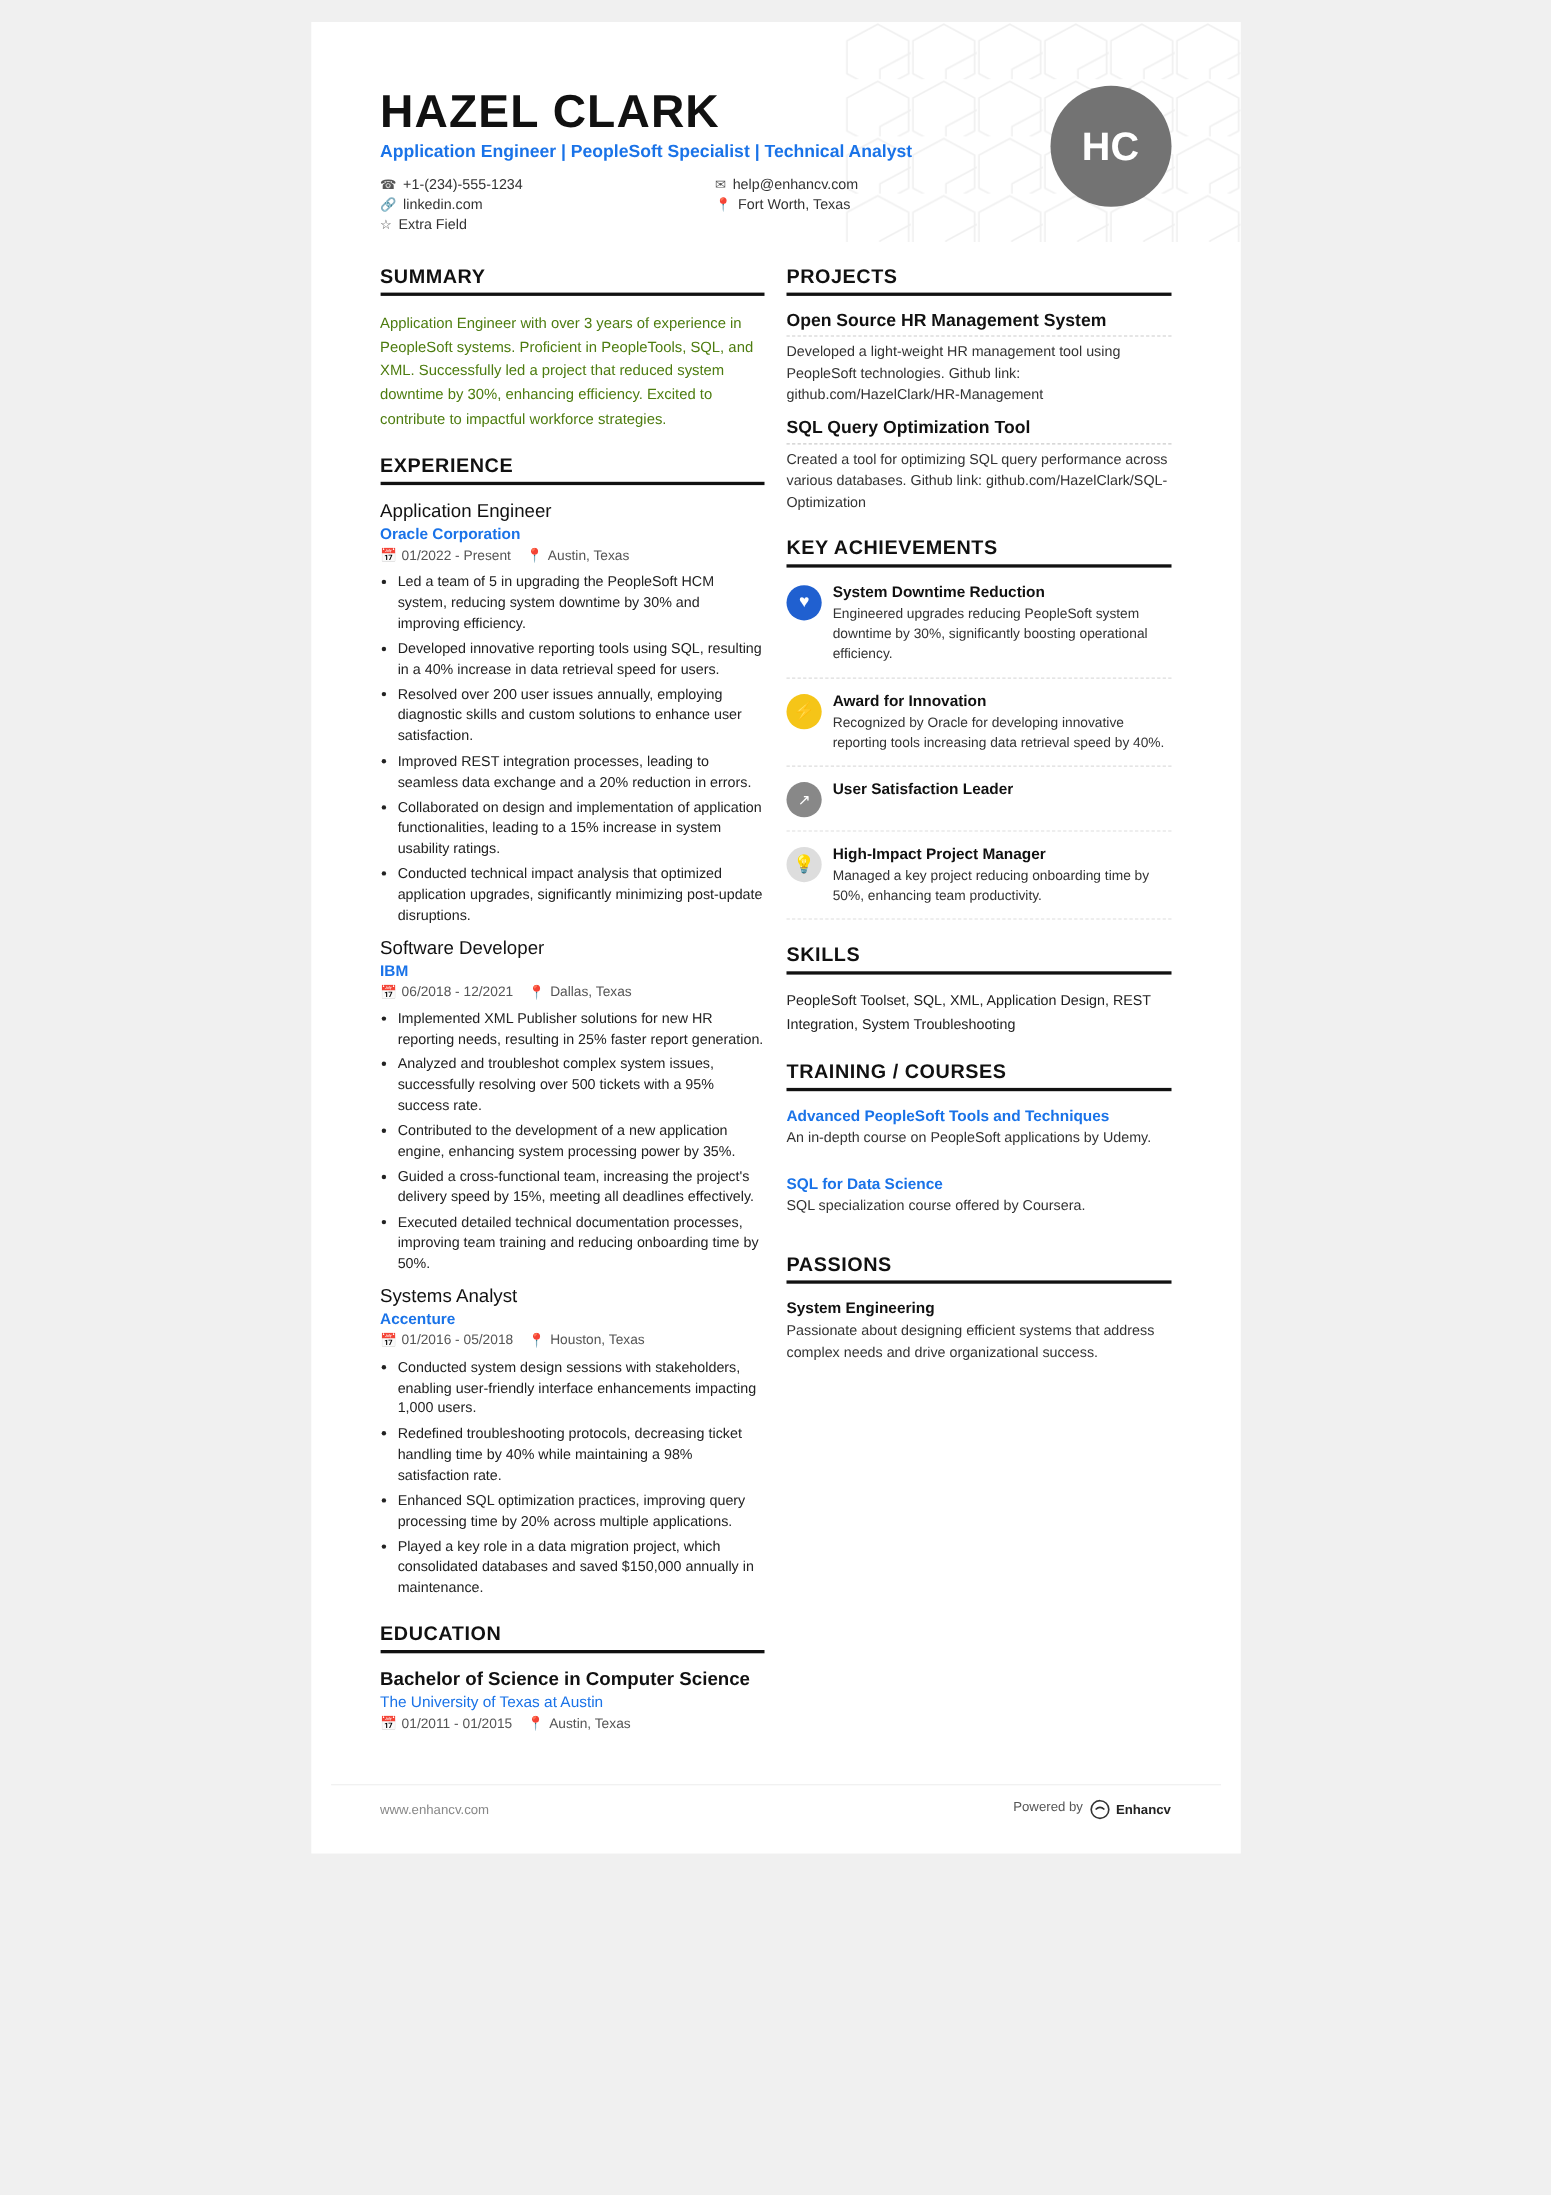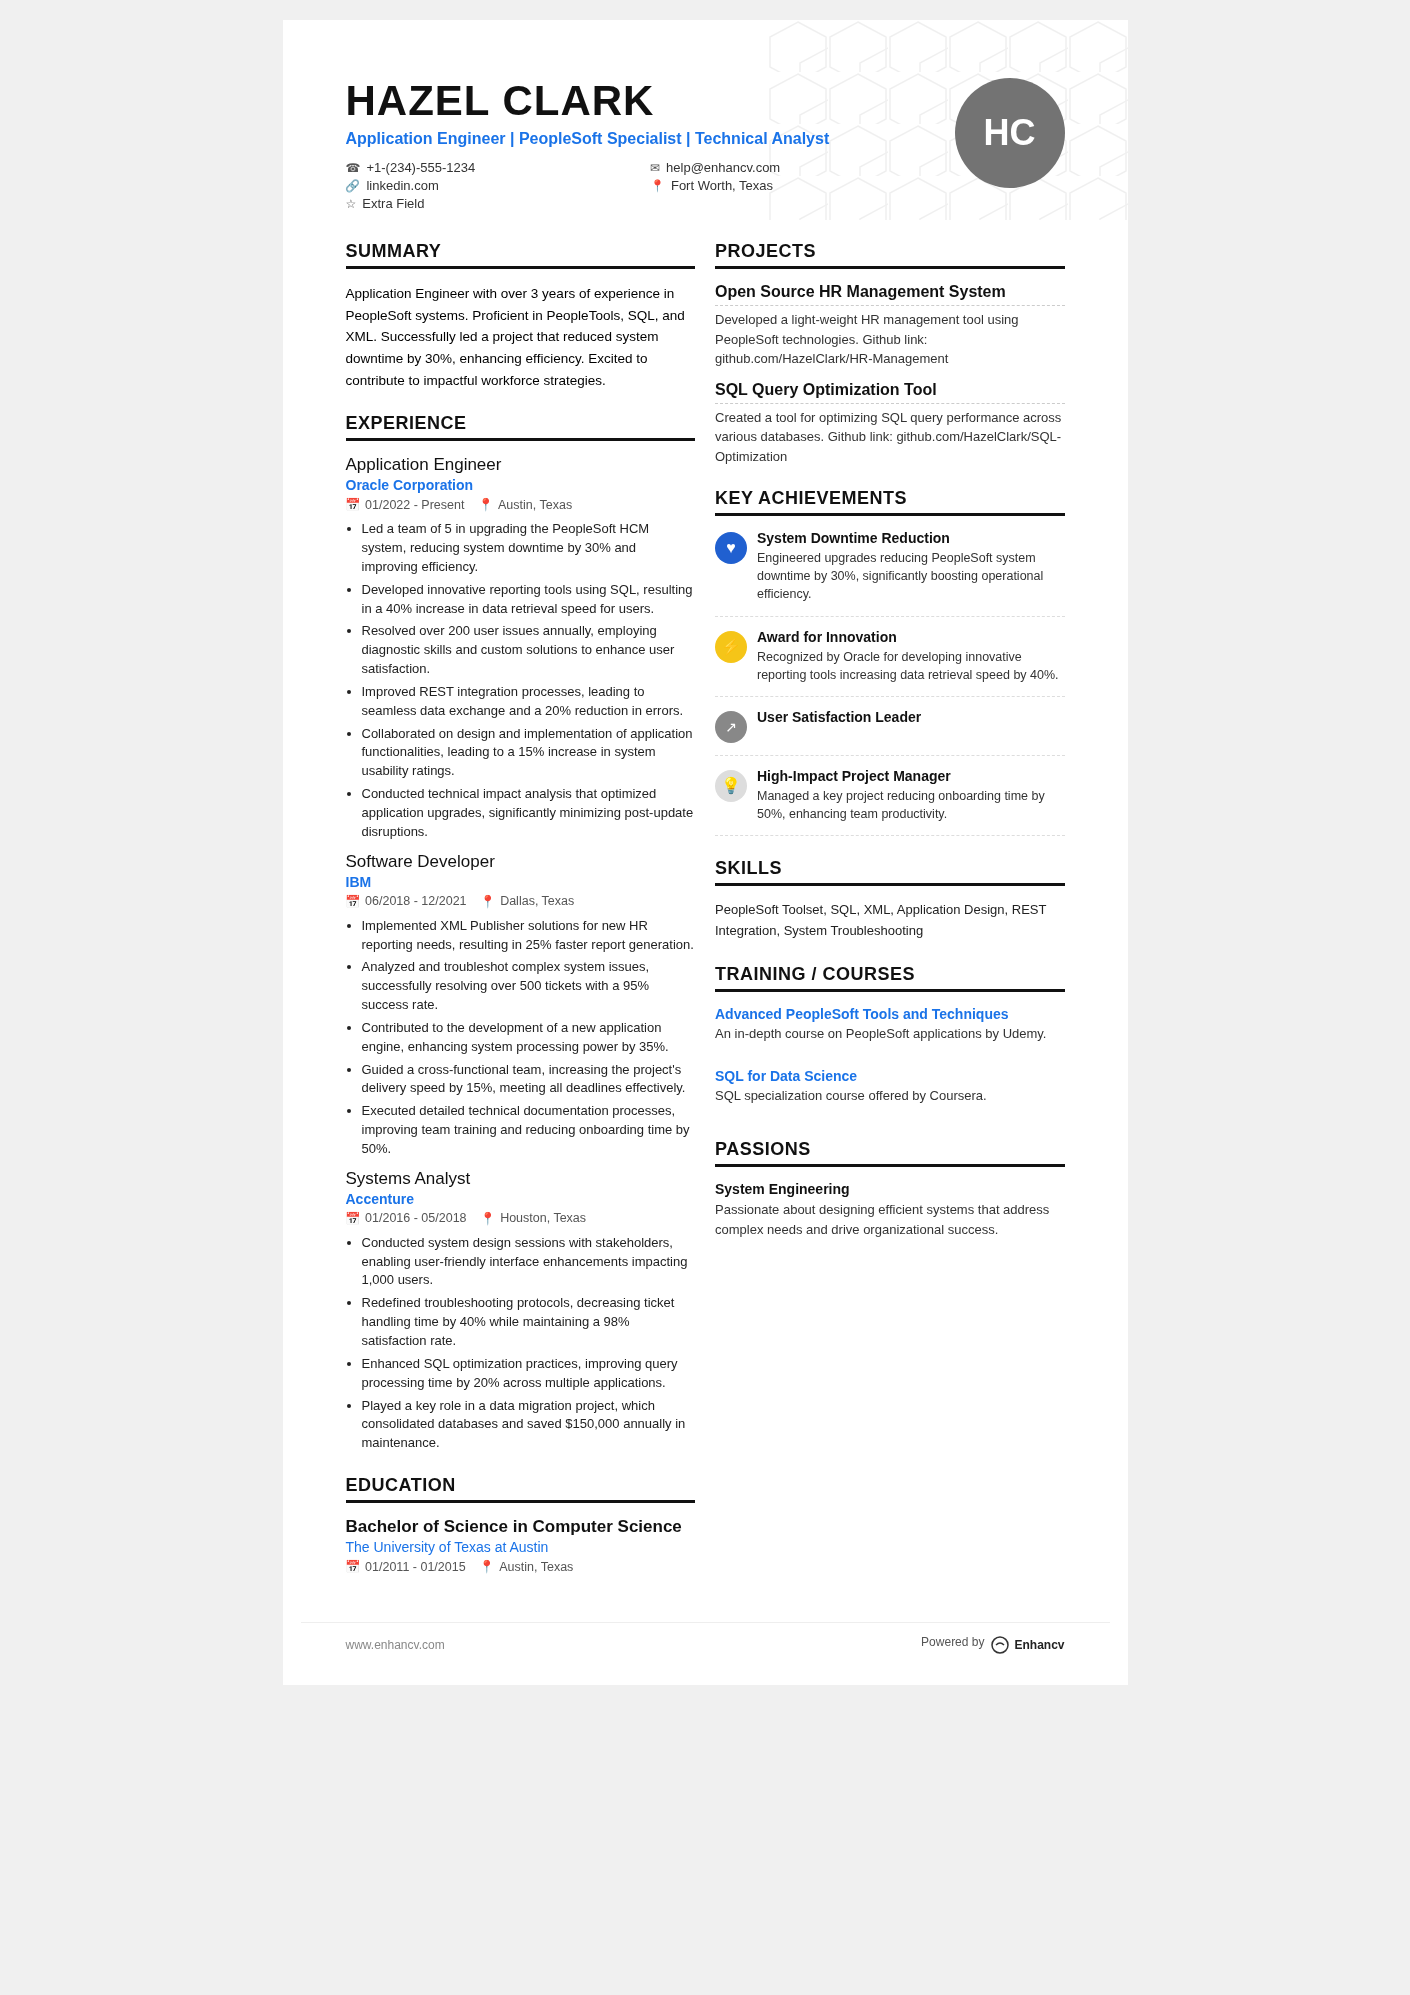--- a/index.html
+++ b/index.html
@@ -113,21 +113,21 @@
       margin-bottom: 10px;
     }
     ul.bullets li {
       font-size: 13px;
       color: #222;
       margin-bottom: 4px;
       line-height: 1.45;
     }
     .summary-text {
       font-size: 13.5px;
-      color: #000000;
+      color: #4d7c0f;
       line-height: 1.6;
       margin-bottom: 10px;
     }
     
     .project-title {
       font-size: 16px;
       font-weight: 700;
       color: #111;
       margin-bottom: 4px;
       border-bottom: 1px dashed #ccc;

